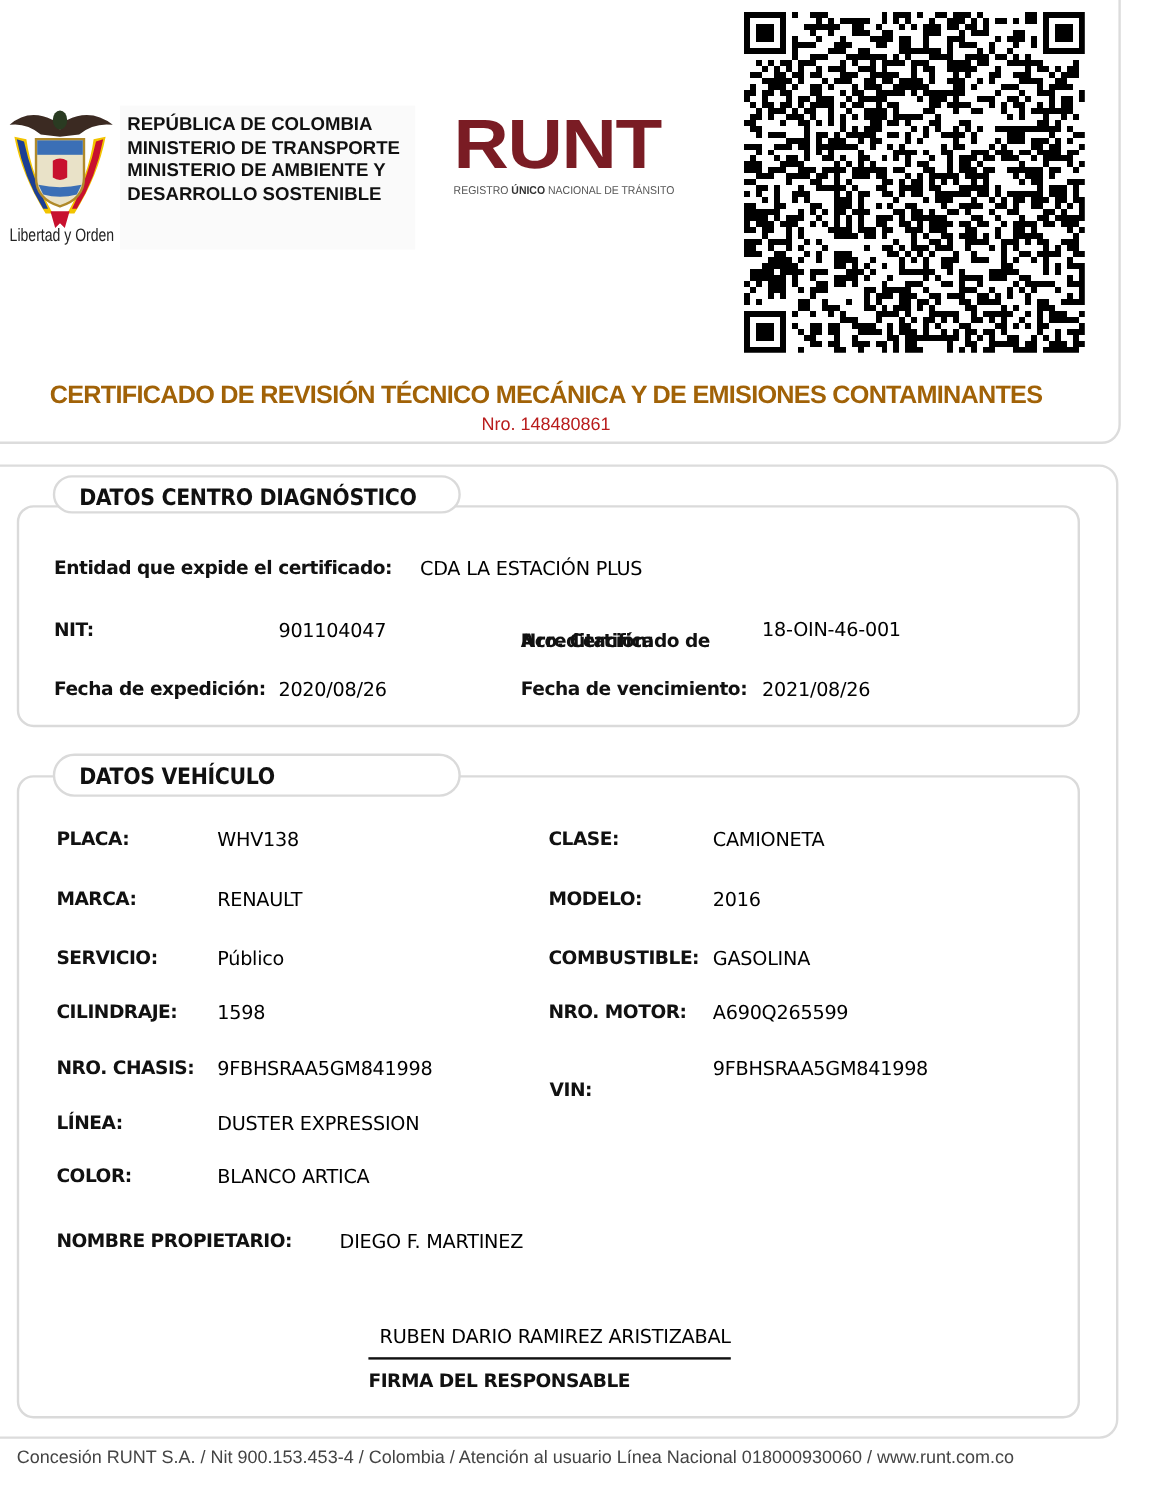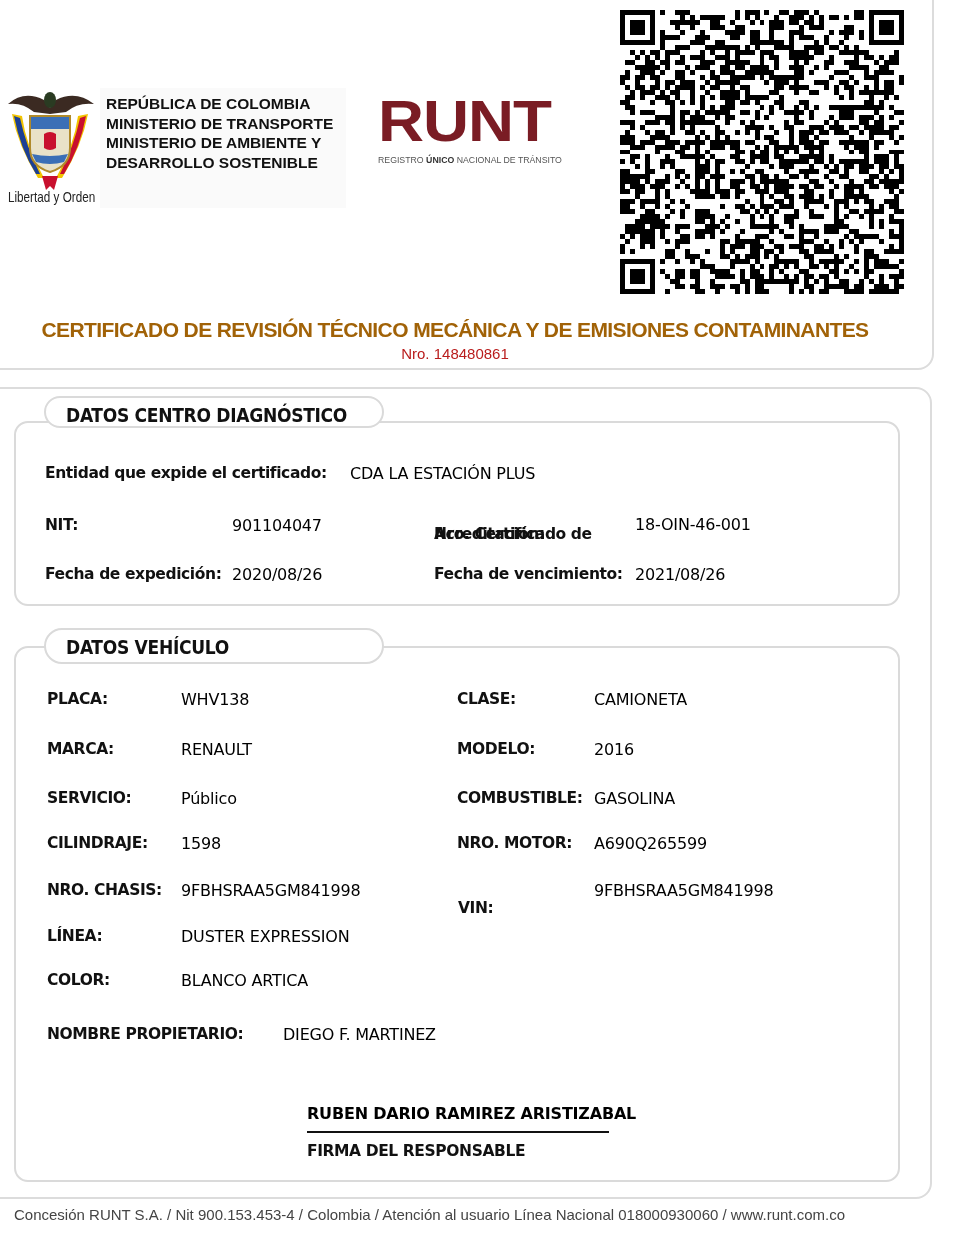--- a/index.html
+++ b/index.html
@@ -148,17 +148,17 @@
 
 <div class="abs lbl" style="left:47px; top:927px;">LÍNEA:</div>
 <div class="abs val" style="left:181px; top:927px;">DUSTER EXPRESSION</div>
 
 <div class="abs lbl" style="left:47px; top:971px;">COLOR:</div>
 <div class="abs val" style="left:181px; top:971px;">BLANCO ARTICA</div>
 
 <div class="abs lbl" style="left:47px; top:1025px;">NOMBRE PROPIETARIO:</div>
 <div class="abs val" style="left:283px; top:1025px;">DIEGO F. MARTINEZ</div>
 
-<div class="abs val" style="left:307px; top:1104px; width:302px; text-align:right;font-weight:bold;">RUBEN DARIO RAMIREZ ARISTIZABAL</div>
+<div class="abs val" style="left:307px; top:1104px; width:302px; text-align:right;">RUBEN DARIO RAMIREZ ARISTIZABAL</div>
 <div class="abs sig-line"></div>
 <div class="abs lbl" style="left:307px; top:1142px; width:302px; text-align:left;">FIRMA DEL RESPONSABLE</div>
 
 <div class="abs footer">Concesión RUNT S.A. / Nit 900.153.453-4 / Colombia / Atención al usuario Línea Nacional 018000930060 / www.runt.com.co</div>
 
 </body></html>

